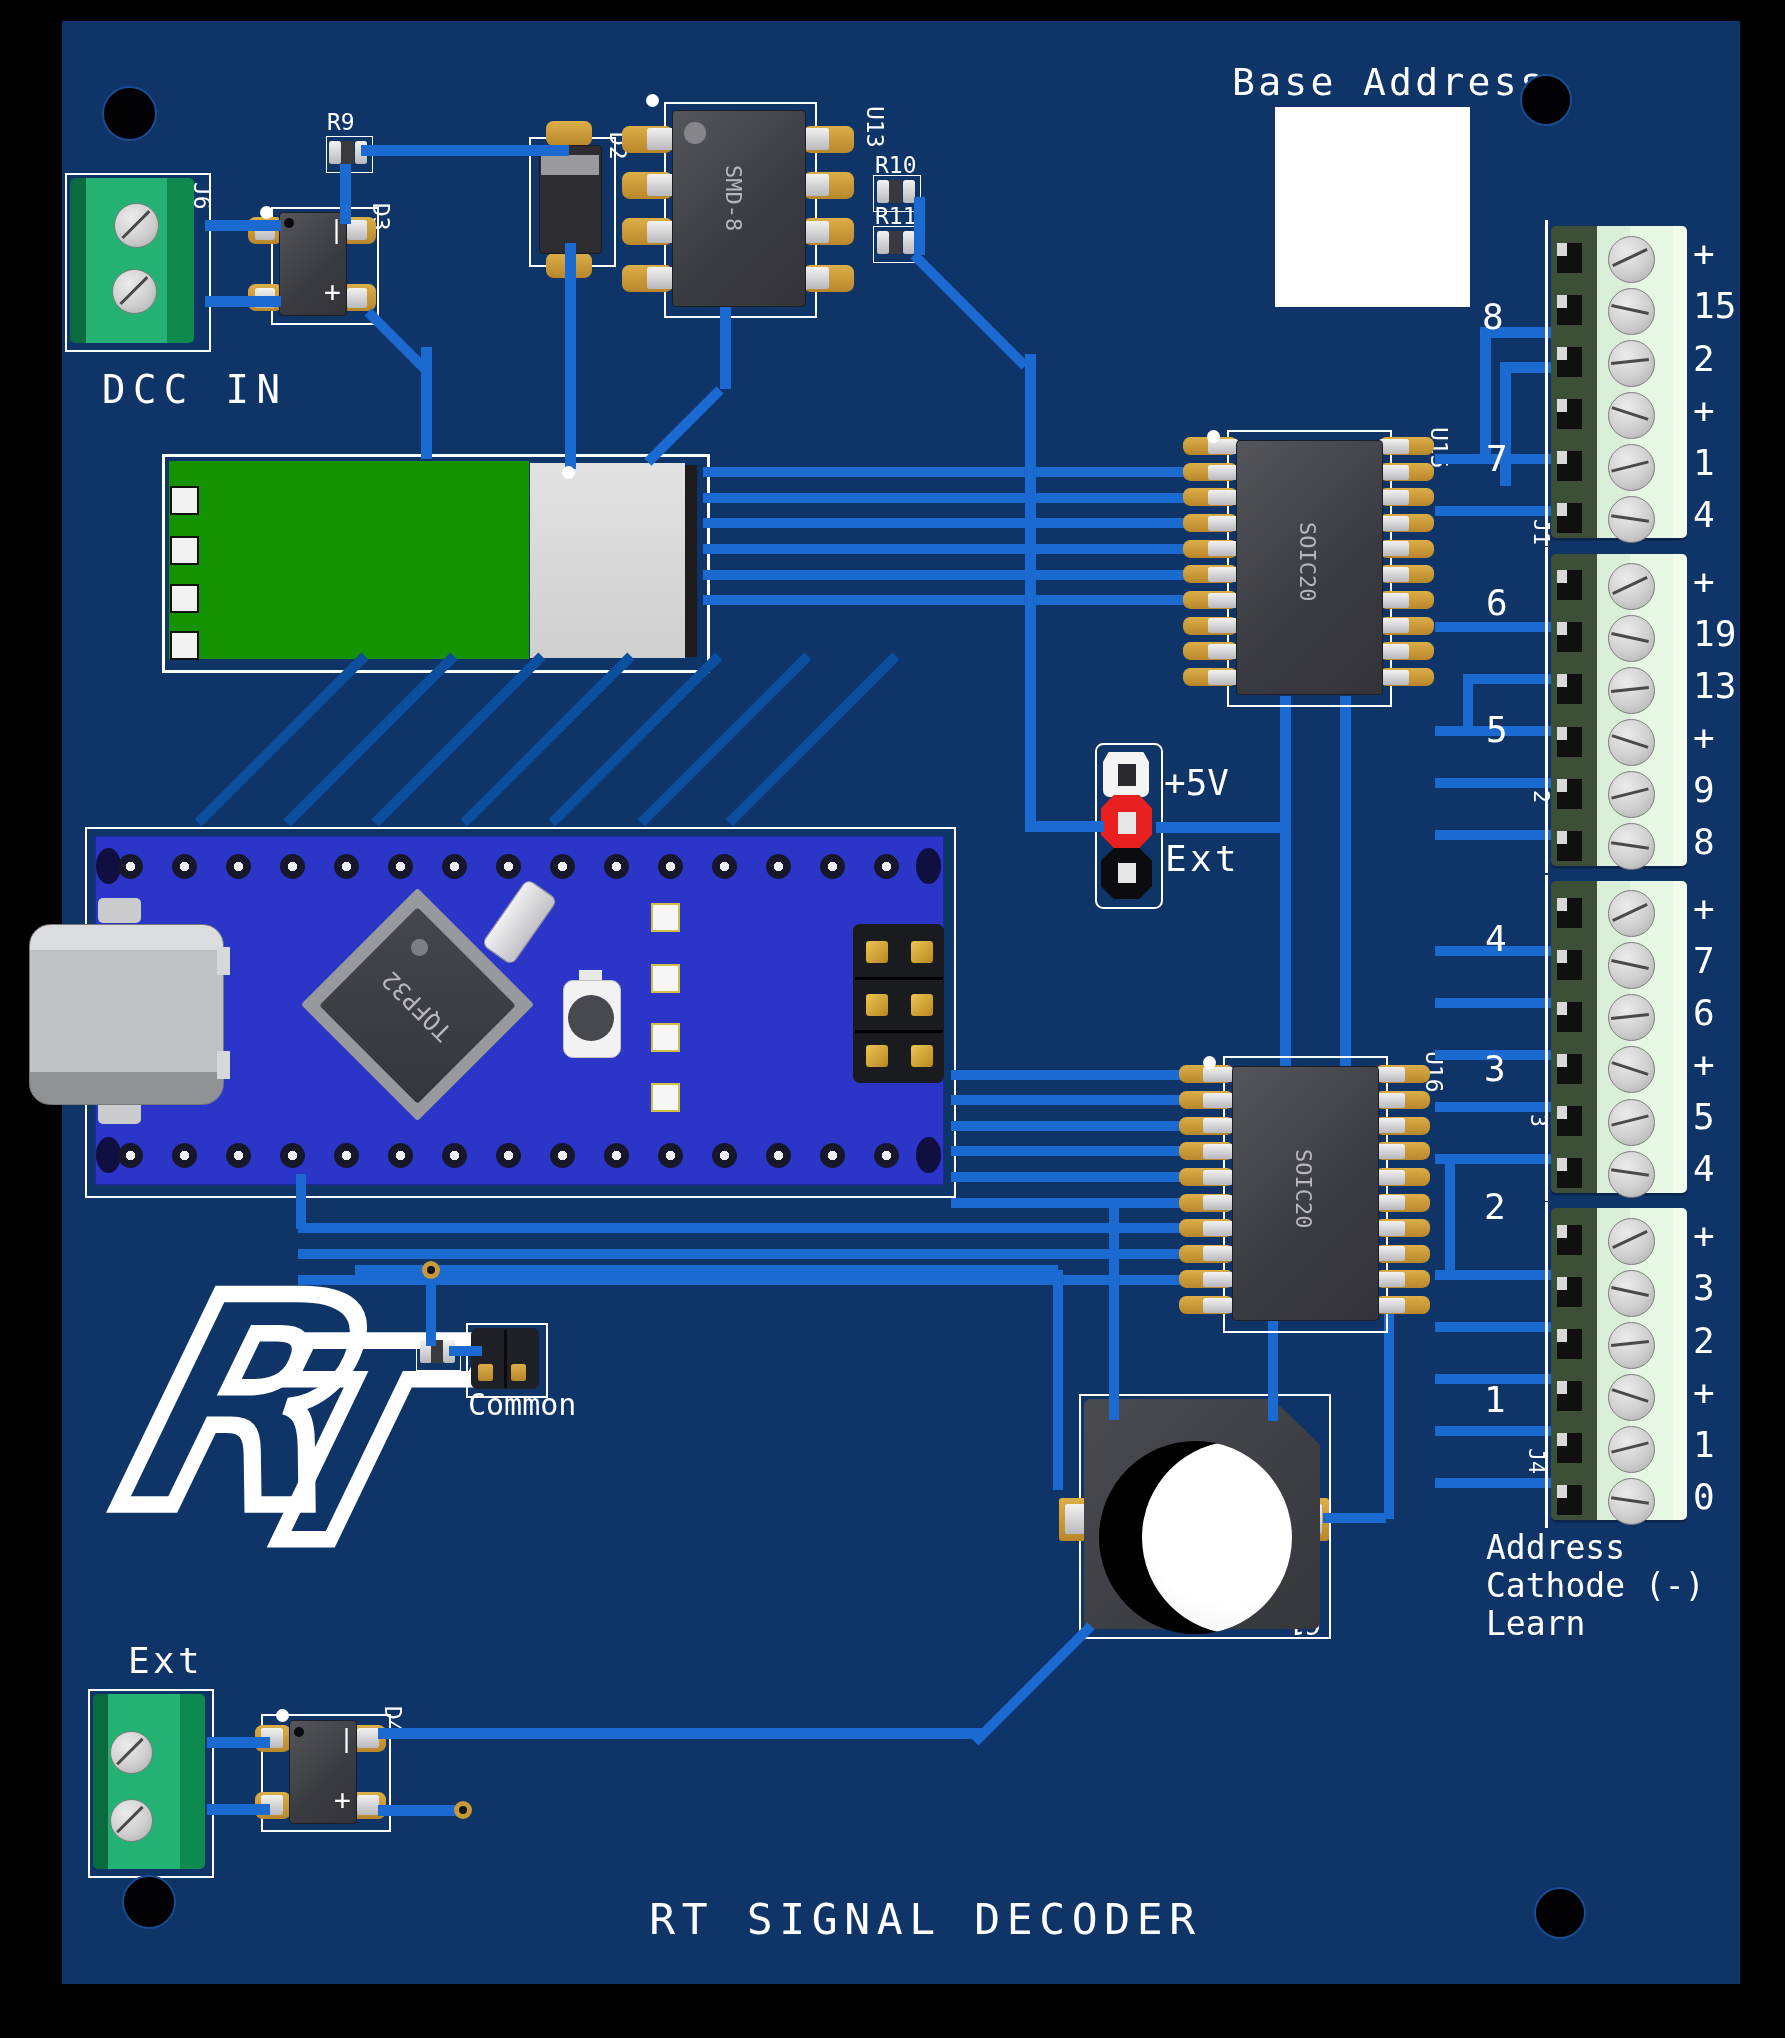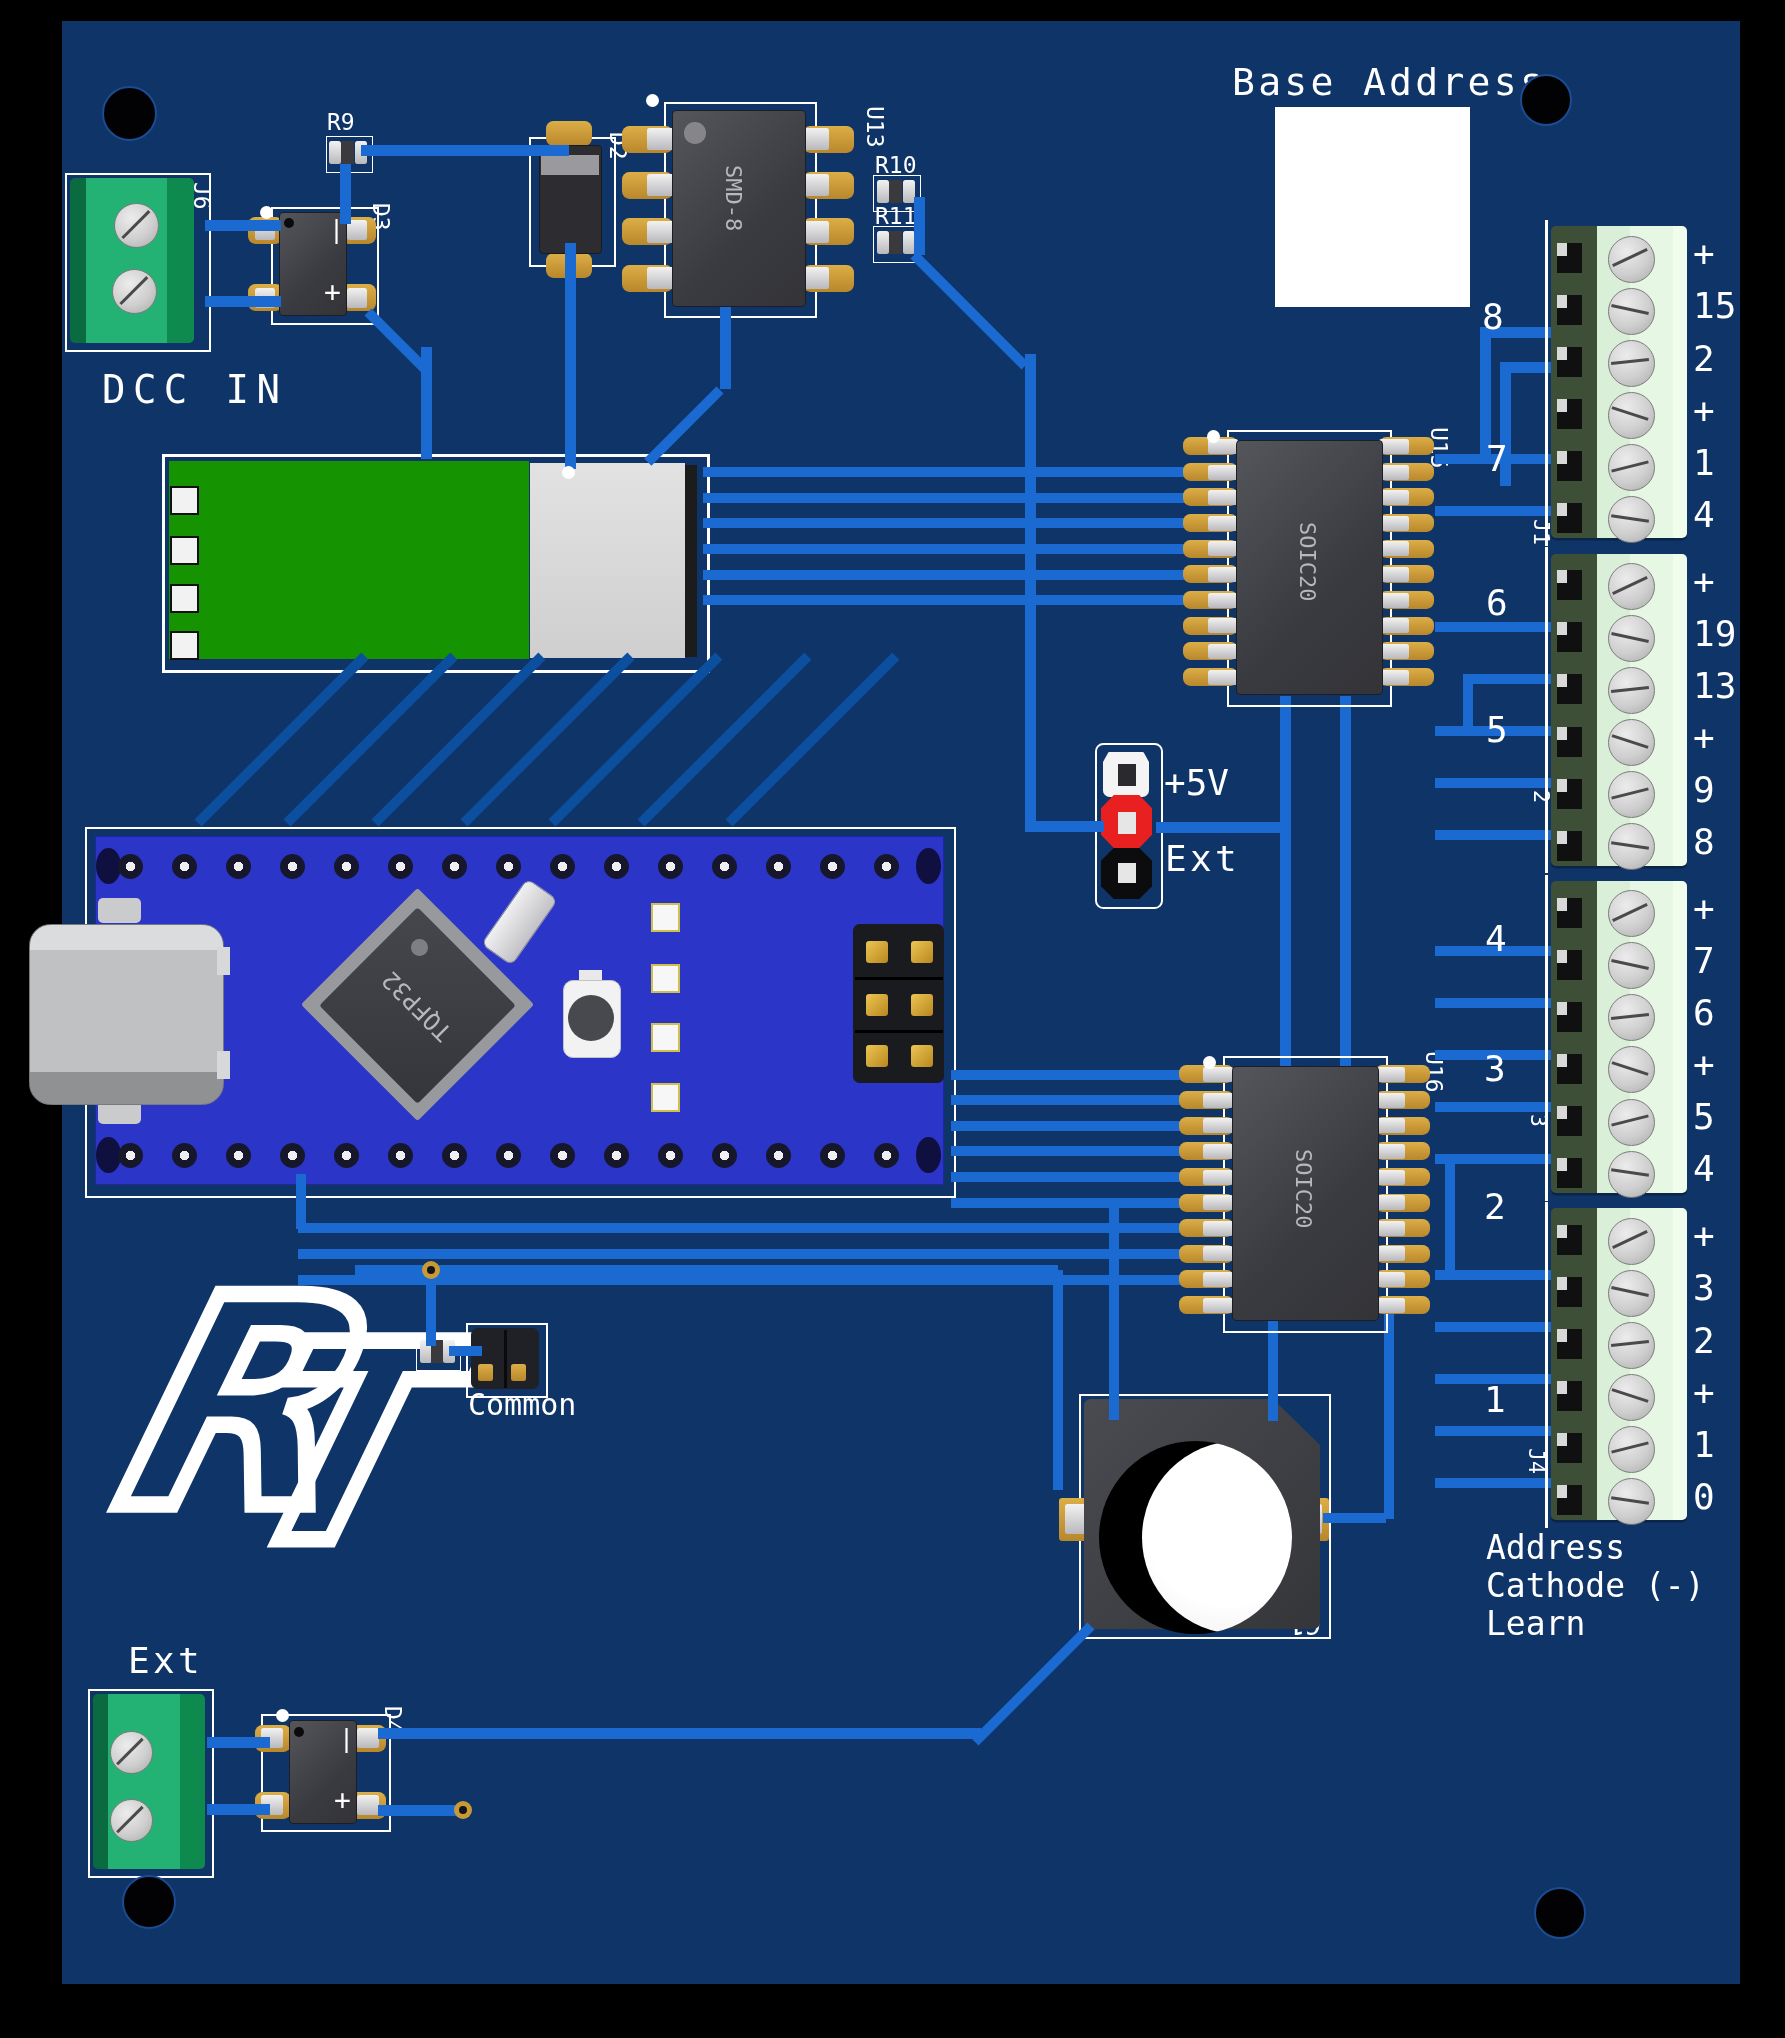--- a/index.html
+++ b/index.html
@@ -40,20 +40,21 @@
   <div class="abs silk" style="left:1164px;top:765px;font-size:36px;">+5V</div>
   <div class="abs silk" style="left:1165px;top:841px;font-size:36px;letter-spacing:3.3px;">Ext</div>
 
   <div class="abs silk" style="left:468px;top:1390px;font-size:30px;">Common</div>
   <div class="abs silk" style="left:128px;top:1643px;font-size:36px;letter-spacing:3.3px;">Ext</div>
 
   <div class="abs silk" style="left:1486px;top:1531px;font-size:33px;">Address</div>
   <div class="abs silk" style="left:1486px;top:1569px;font-size:33px;">Cathode (-)</div>
   <div class="abs silk" style="left:1486px;top:1607px;font-size:33px;">Learn</div>
 
+  <div class="abs silk" style="left:570px;top:1898px;width:711px;text-align:center;font-size:43px;letter-spacing:6.6px;">RT SIGNAL DECODER</div>
 
   <div class="abs silk vtext" style="left:190px;top:182px;font-size:23px;">J6</div>
   <div class="abs silk" style="left:327px;top:111px;font-size:23px;">R9</div>
   <div class="abs silk vtext" style="left:606px;top:132px;font-size:23px;">D2</div>
   <div class="abs silk vtext" style="left:369px;top:203px;font-size:23px;">D3</div>
   <div class="abs silk vtext" style="left:863px;top:106px;font-size:23px;">U13</div>
   <div class="abs silk" style="left:875px;top:154px;font-size:23px;">R10</div>
   <div class="abs silk" style="left:875px;top:205px;font-size:23px;">R11</div>
   <div class="abs silk vtext" style="left:1427px;top:427px;font-size:23px;">U15</div>
   <div class="abs silk vtext" style="left:1422px;top:1051px;font-size:23px;">U16</div>

